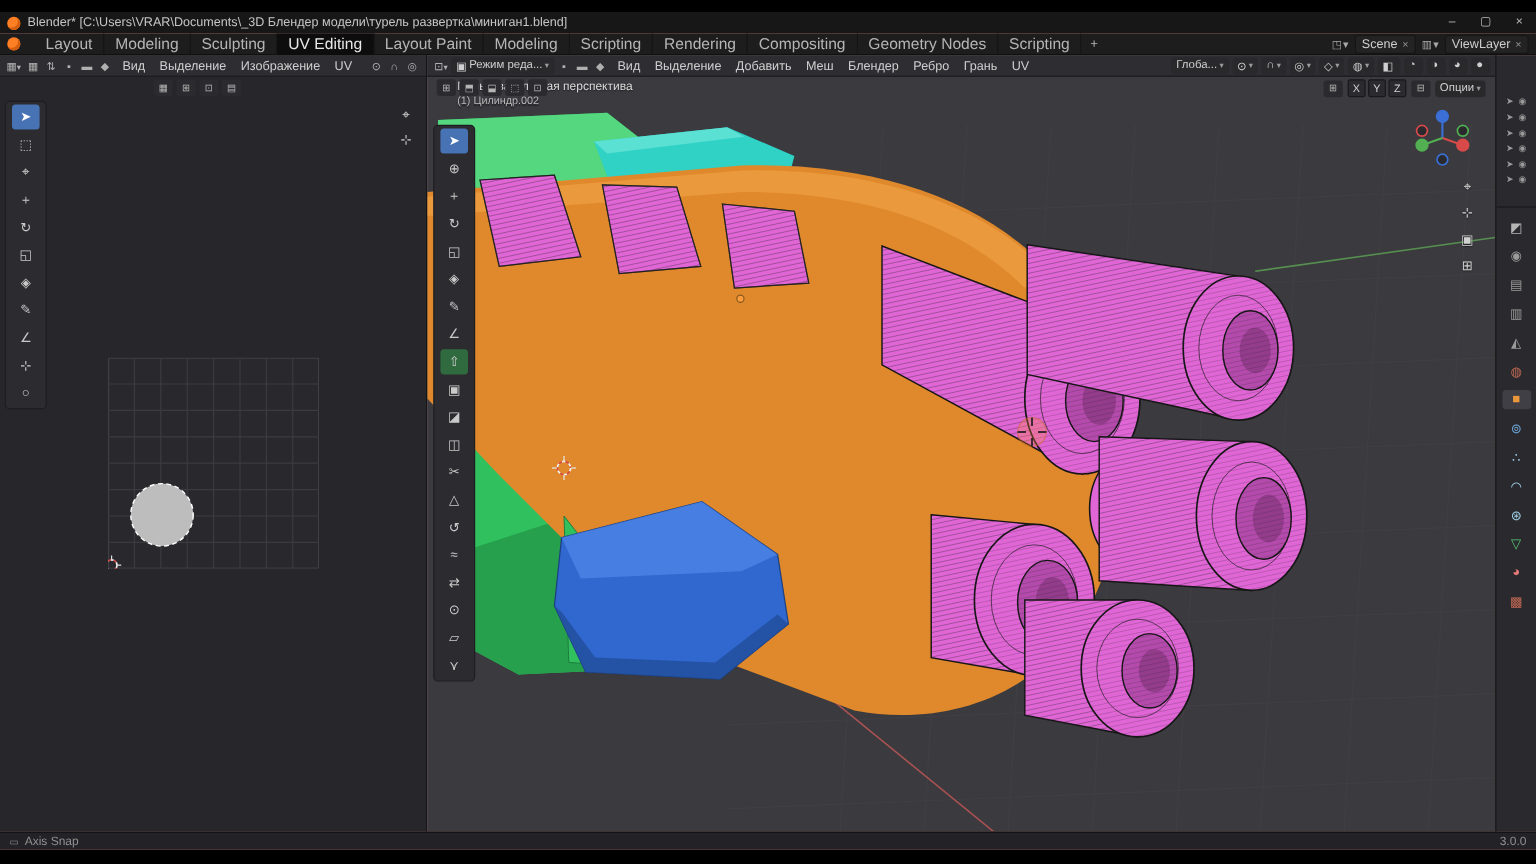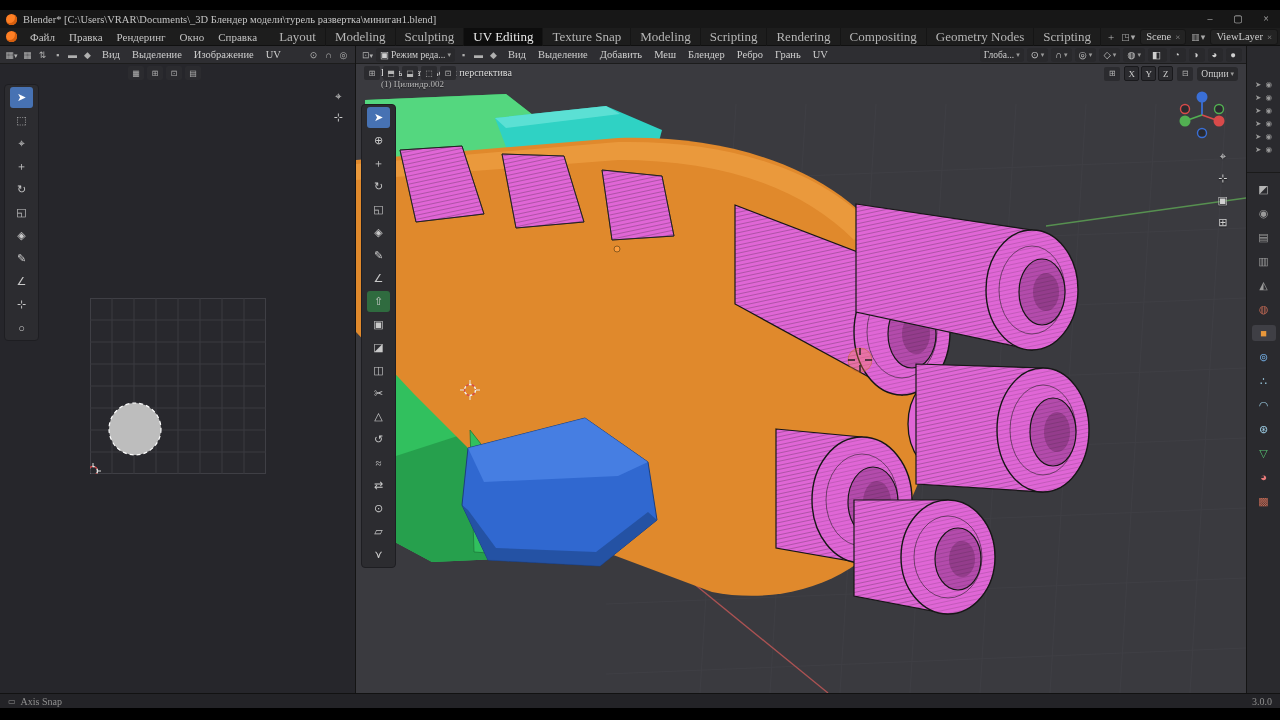--- a/index.html
+++ b/index.html
@@ -1,17 +1,17 @@
 <!DOCTYPE html>
 <html style="--orange: #e0892c; --orange-light: #f2a64b; --pink: #e066d6; --pink-dark: #b44bac; --pink-deep: #8e3a86; --green: #31c05e; --green-light: #5bdb85; --green-dark: #26a04d; --cyan: #2fd2c4; --cyan-light: #66e4d8; --blue: #3068d0; --blue-light: #4e85e8; --blue-dark: #24509e; --accent: #4772b3;"><head>
 <meta charset="utf-8">
 <style>
   html,body{margin:0;padding:0;background:#000;}
   .screen{position:relative;width:1280px;height:720px;background:#fca5a5;overflow:hidden;
-          font-family:Liberation Serif, serif;color:#c8c8c8;-webkit-font-smoothing:antialiased;}
+          font-family:Liberation Sans, sans-serif;color:#c8c8c8;-webkit-font-smoothing:antialiased;}
   .letterbox{position:absolute;left:0;width:100%;background:#000;}
   .lb-top{top:0;height:10px;}
   .lb-bottom{bottom:0;height:12px;}
 
   
   .titlebar{position:absolute;top:10px;left:0;width:100%;height:18px;background:#171717;
             display:flex;align-items:center;font-size:10.5px;color:#c4c4c4;}
   .blender-logo{width:11px;height:11px;border-radius:50%;background:#ff7f24;margin:0 6px 0 6px;flex:0 0 auto;
                 box-shadow:inset -2px -2px 0 #d65f0e;}
   .win-controls{margin-left:auto;display:flex;}
@@ -98,27 +98,26 @@
     <span>Blender* [C:\Users\VRAR\Documents\_3D Блендер модели\турель развертка\миниган1.blend]</span>
     <span class="win-controls">
       <span class="win-btn">–</span>
       <span class="win-btn">▢</span>
       <span class="win-btn">×</span>
     </span>
   </div>
 
   <div class="menubar">
     <span class="blender-logo"></span>
-    <span><span class="menu-item">Файл</span><span class="menu-item">Правка</span><span class="menu-item">Рендеринг</span><span class="menu-item">Окно</span><span class="menu-item">Справка</span></span>
     <span class="ws-tabs">
         <span class="ws-tab">Layout</span>
         <span class="ws-tab">Modeling</span>
         <span class="ws-tab">Sculpting</span>
         <span class="ws-tab active">UV Editing</span>
-        <span class="ws-tab">Texture Snap</span>
+        <span class="ws-tab">Layout Paint</span>
         <span class="ws-tab">Modeling</span>
         <span class="ws-tab">Scripting</span>
         <span class="ws-tab">Rendering</span>
         <span class="ws-tab">Compositing</span>
         <span class="ws-tab">Geometry Nodes</span>
         <span class="ws-tab">Scripting</span>
       </span>
     <span class="ws-add">+</span>
     <span class="mb-right">
       <span class="mb-mini">

